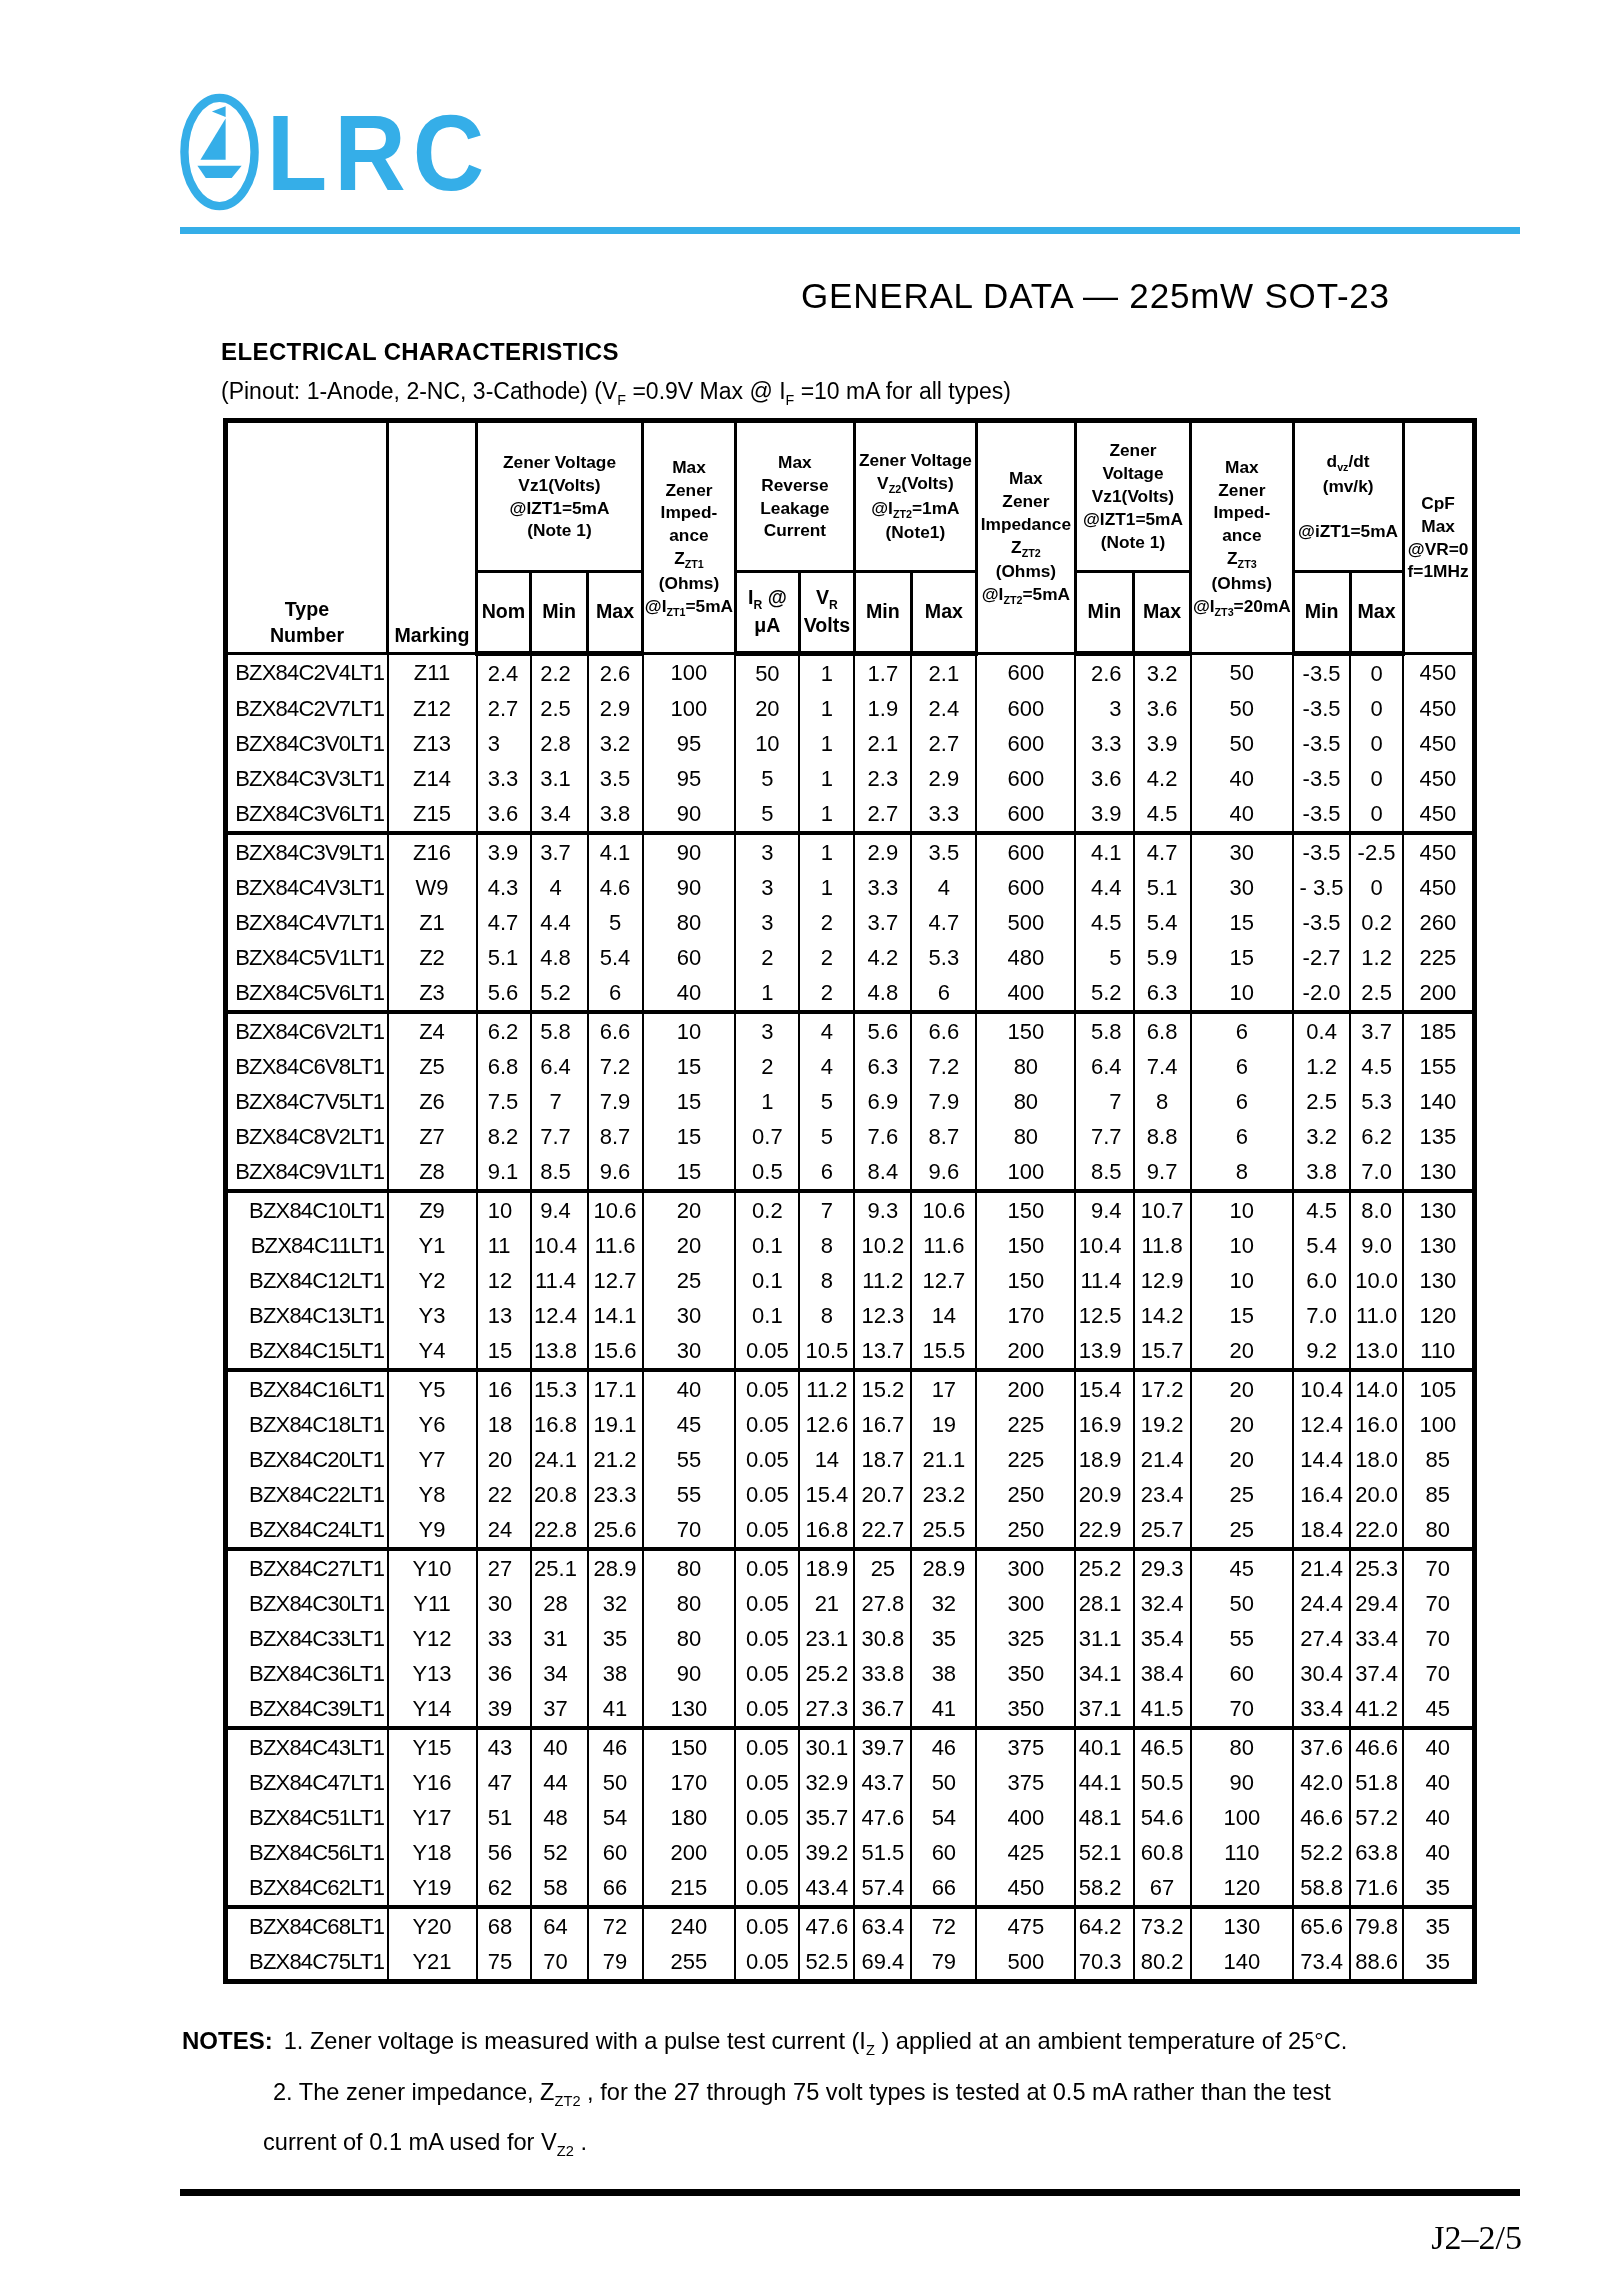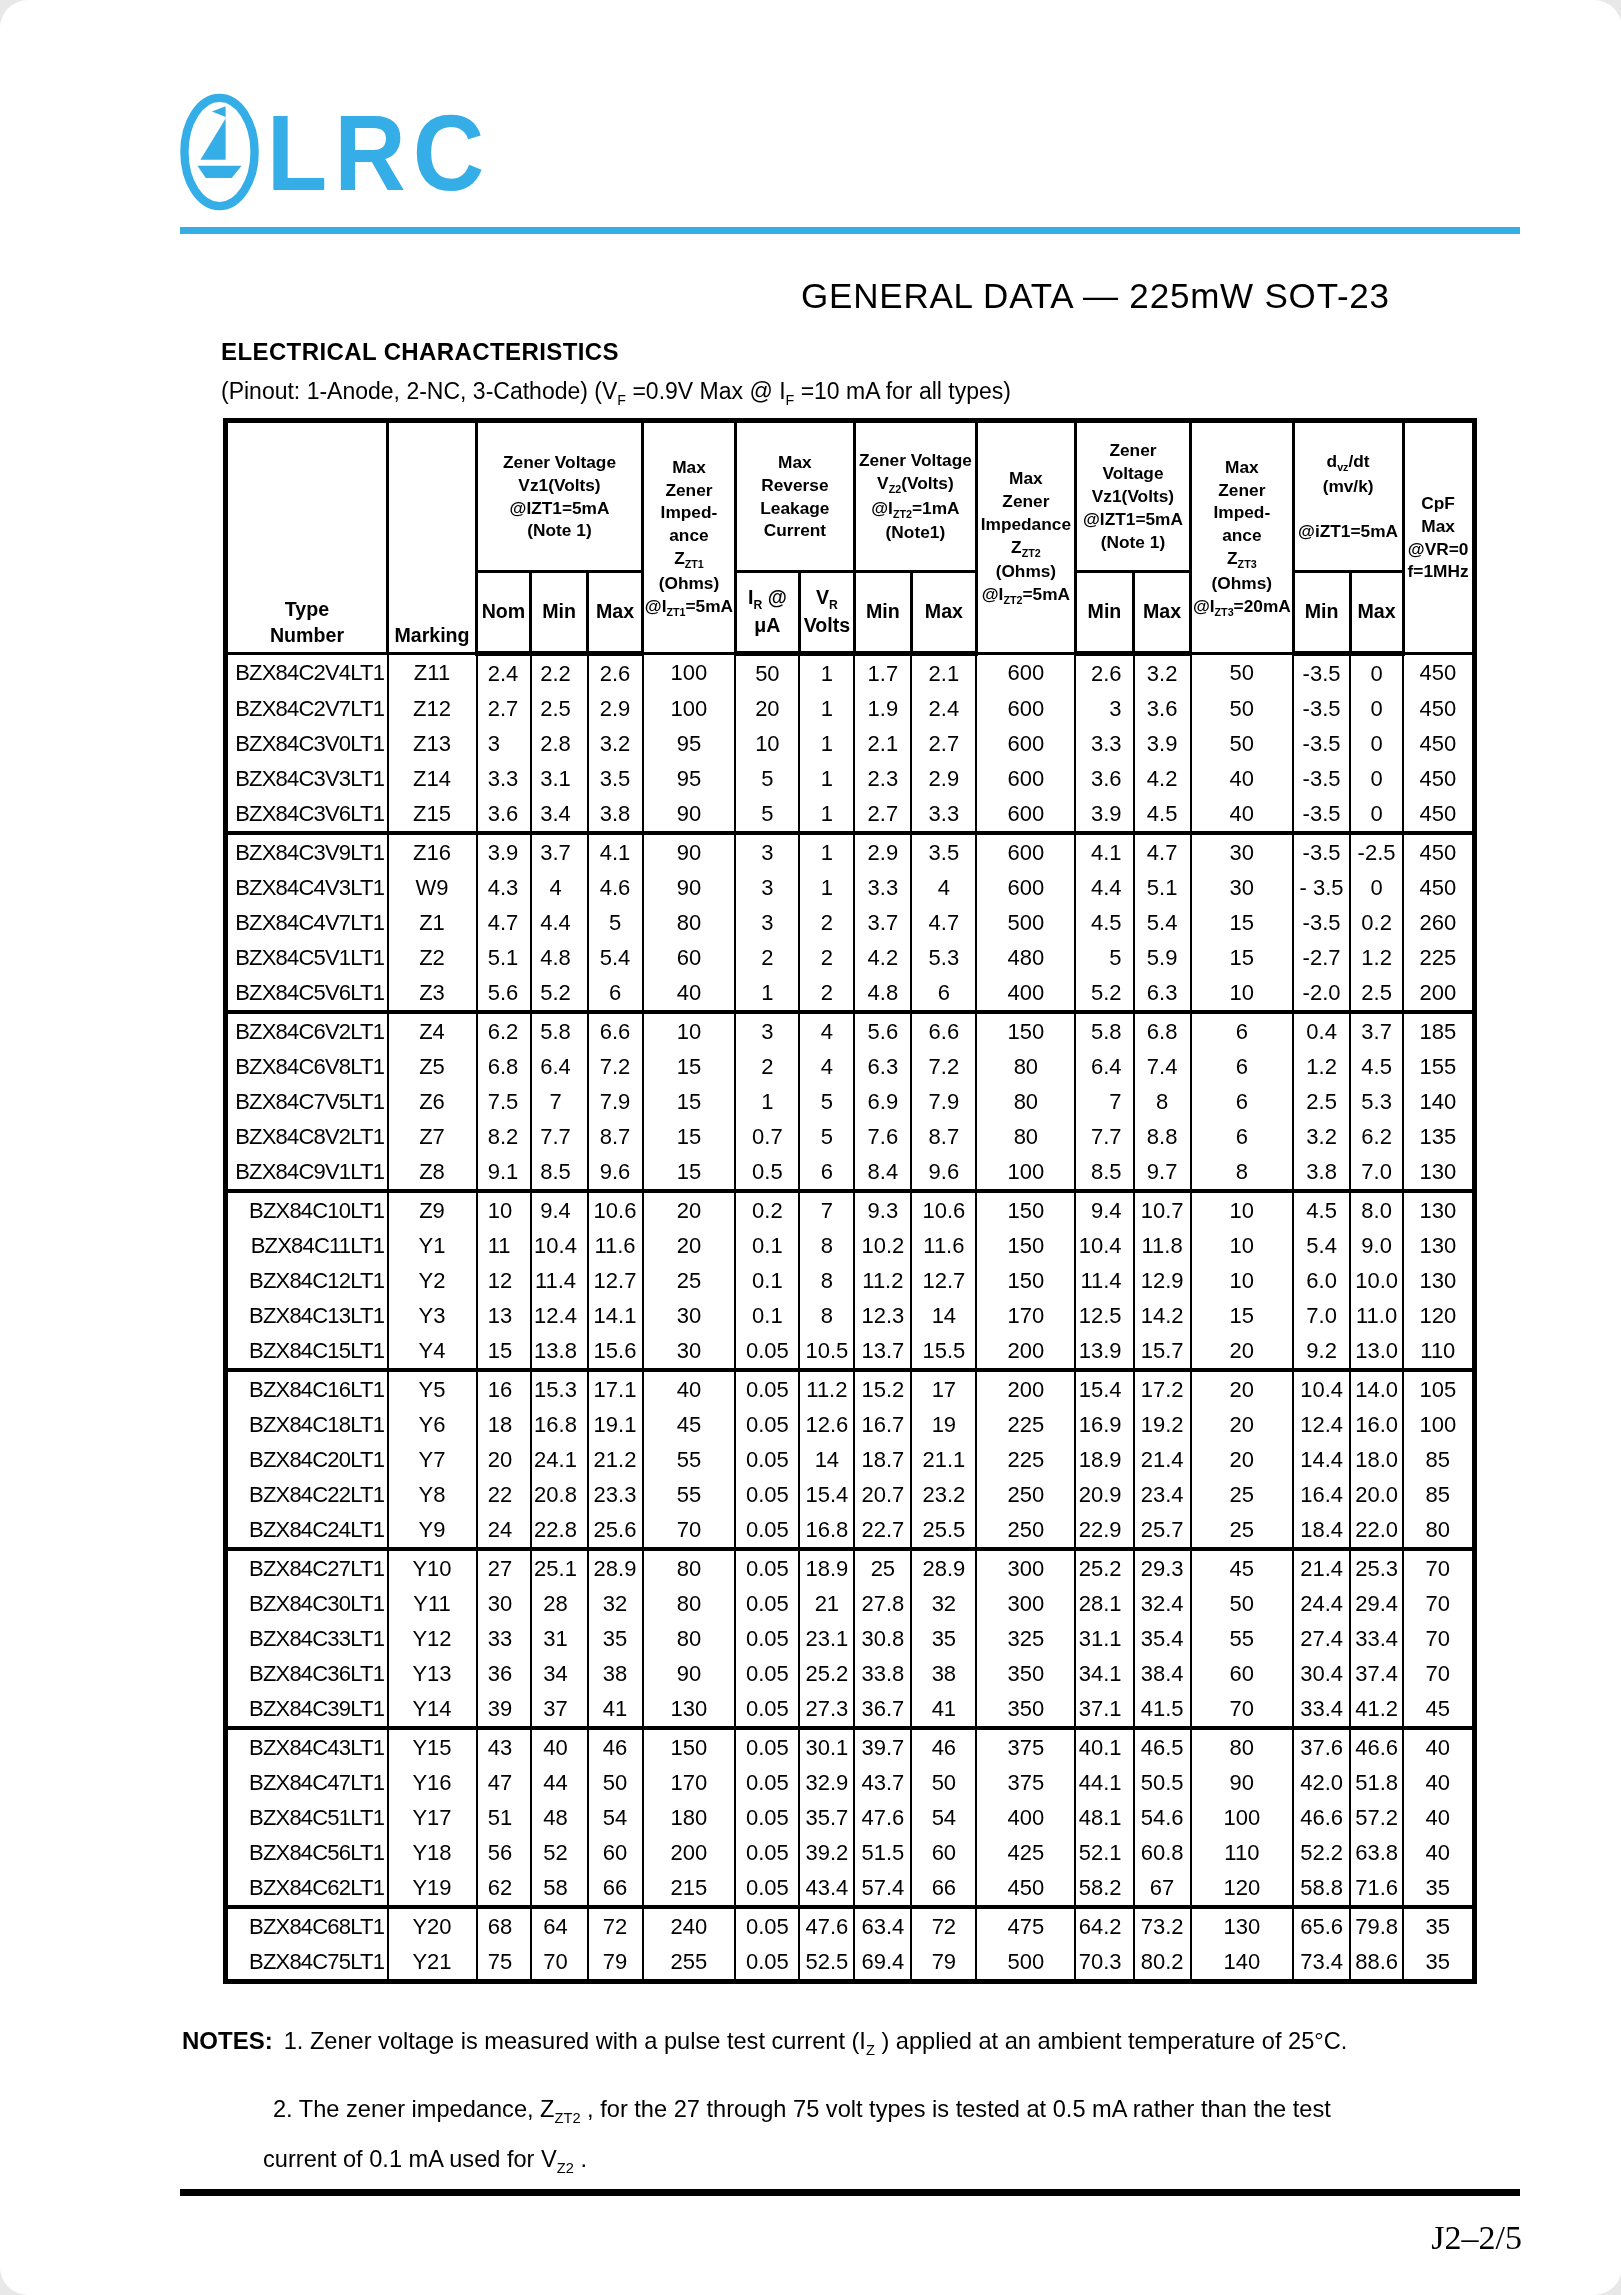--- a/index.html
+++ b/index.html
@@ -5,21 +5,20 @@
   :root{
     --logo-blue:#35aee8;
     --company-blue:#5bc5f2;
     --rule-blue:#35aee8;
   }
   html,body{margin:0;padding:0;background:#e8e8e8;}
   .page{
     width:1622px;height:2295px;position:relative;background:#ffffff;
     font-family:"Liberation Sans",sans-serif;color:#000;overflow:hidden;
     margin:0 auto;
-    border-radius:28px;
   }
   
   .brand{position:absolute;top:91px;left:177px;display:flex;align-items:center;}
   .brand svg{width:85px;height:122px;color:var(--logo-blue);}
   .logo-text{
     font-size:99px;font-weight:bold;color:var(--logo-blue);
     letter-spacing:7px;line-height:1;margin-left:4.7px;transform:scaleY(1.08);
     font-family:"Liberation Sans",sans-serif;
   }
   .company{
@@ -64,21 +63,21 @@
   }
   table.ec td.c0{text-align:right;padding-left:6.3px;letter-spacing:-0.8px;}
   table.ec td.c2{text-align:left;padding-left:10.2px;}
   table.ec td.c3{text-align:center;padding-right:9.4px;}
   table.ec td.c11{text-align:right;padding-right:11px;}
   table.ec tr.group-end td{border-bottom:4.7px solid #000;}
 
   
   .notes{position:absolute;top:2027px;left:182px;font-size:23.6px;width:1295px;}
   .notes-label{font-weight:bold;font-size:24px;margin-right:11px;}
-  .note-line2{margin-left:91px;margin-top:38px;}
+  .note-line2{margin-left:91px;margin-top:21px;}
   .note-line3{margin-left:81px;margin-top:21px;}
   .rule-black{position:absolute;top:2189px;left:180px;width:1340px;height:7px;background:#000;}
   .page-number{
     position:absolute;top:2219px;right:100px;
     font-family:"Liberation Serif",serif;font-size:34px;
   }
 </style>
 </head>
 <body>
 

